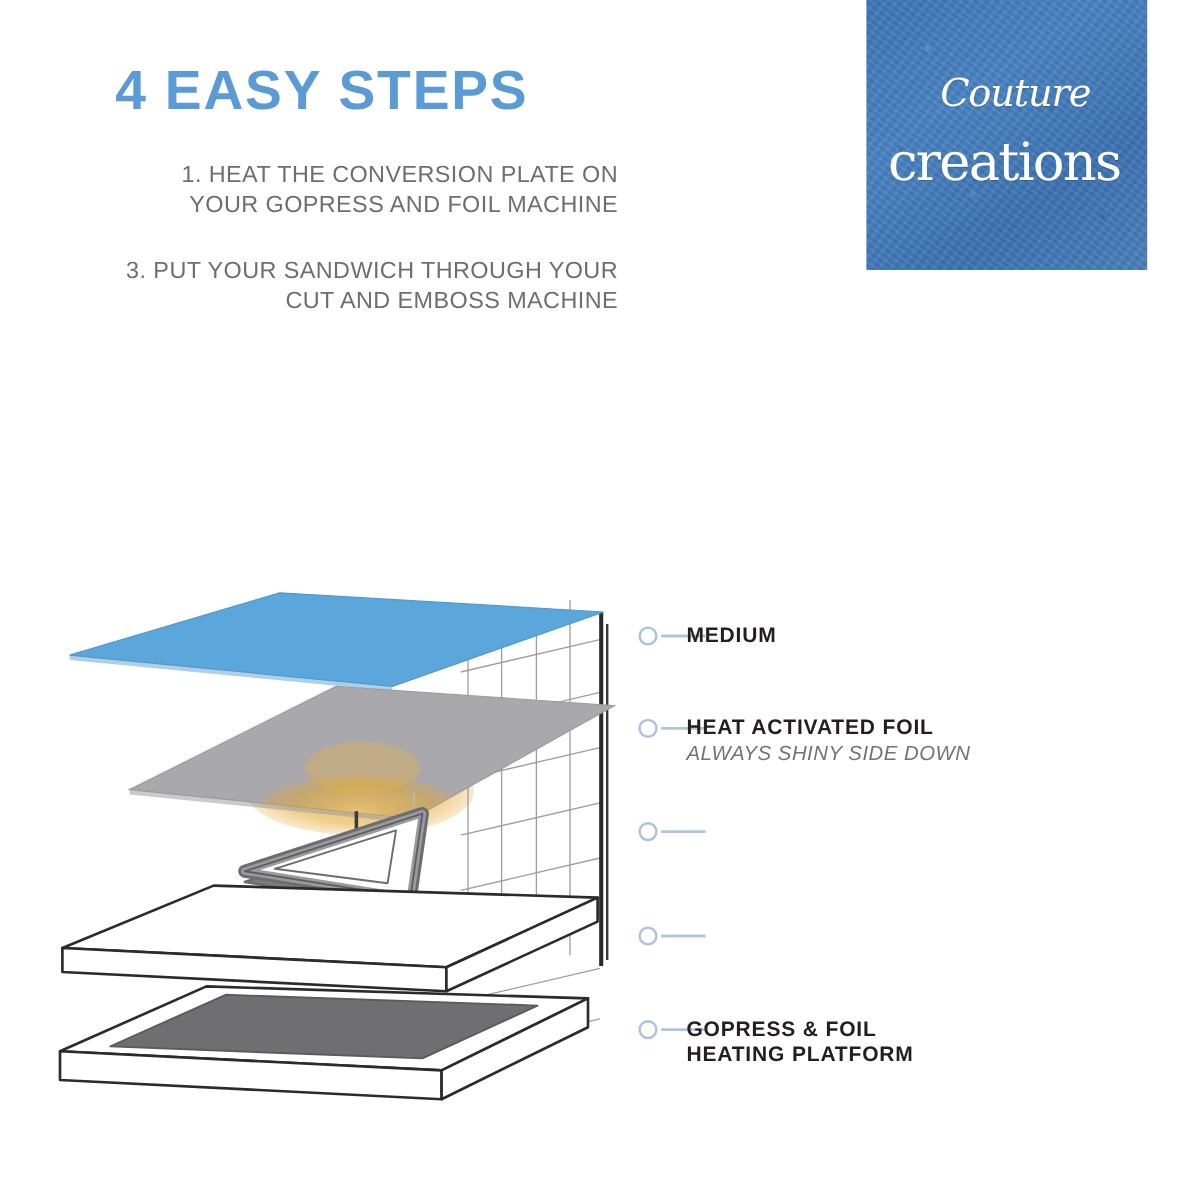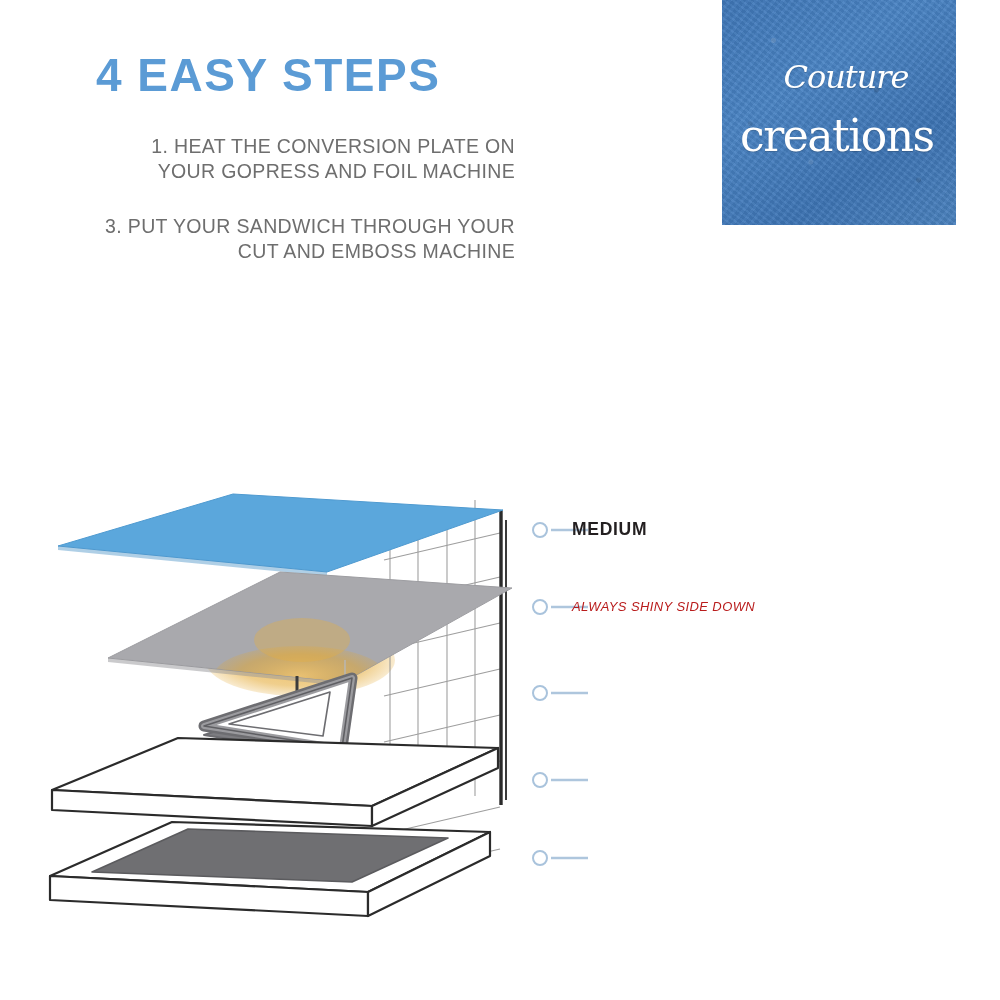--- a/index.html
+++ b/index.html
@@ -118,23 +118,23 @@
   .callout .title {
     font-size: 17.5px;
     font-weight: bold;
     color: #231f20;
     letter-spacing: 0.7px;
     line-height: 21px;
     white-space: nowrap;
     text-transform: uppercase;
   }
   .callout .sub {
-    font-size: 13px;
+    font-size: 17px;
     font-style: italic;
-    color: #b91c1c;
+    color: #737373;
     letter-spacing: 0.4px;
     line-height: 21px;
     white-space: nowrap;
     text-transform: uppercase;
   }
 </style>
 </head>
 <body>
 
 <div id="page">
@@ -269,21 +269,26 @@
       </g>
     </g>
   </svg>
 
   <div class="callout" style="top:519px">
     <div class="title">MEDIUM</div>
     <div class="sub"></div>
   </div>
 
   <div class="callout" style="top:596px">
+    <div class="title">HEAT ACTIVATED FOIL</div>
     <div class="sub">ALWAYS SHINY SIDE DOWN</div>
   </div>
 
   <div class="callout" style="top:682px">
   </div>
 
 
+  <div class="callout" style="top:847px">
+    <div class="title">GOPRESS &amp; FOIL</div>
+    <div class="title">HEATING PLATFORM</div>
+  </div>
 
 </div>
 
 </body></html>

